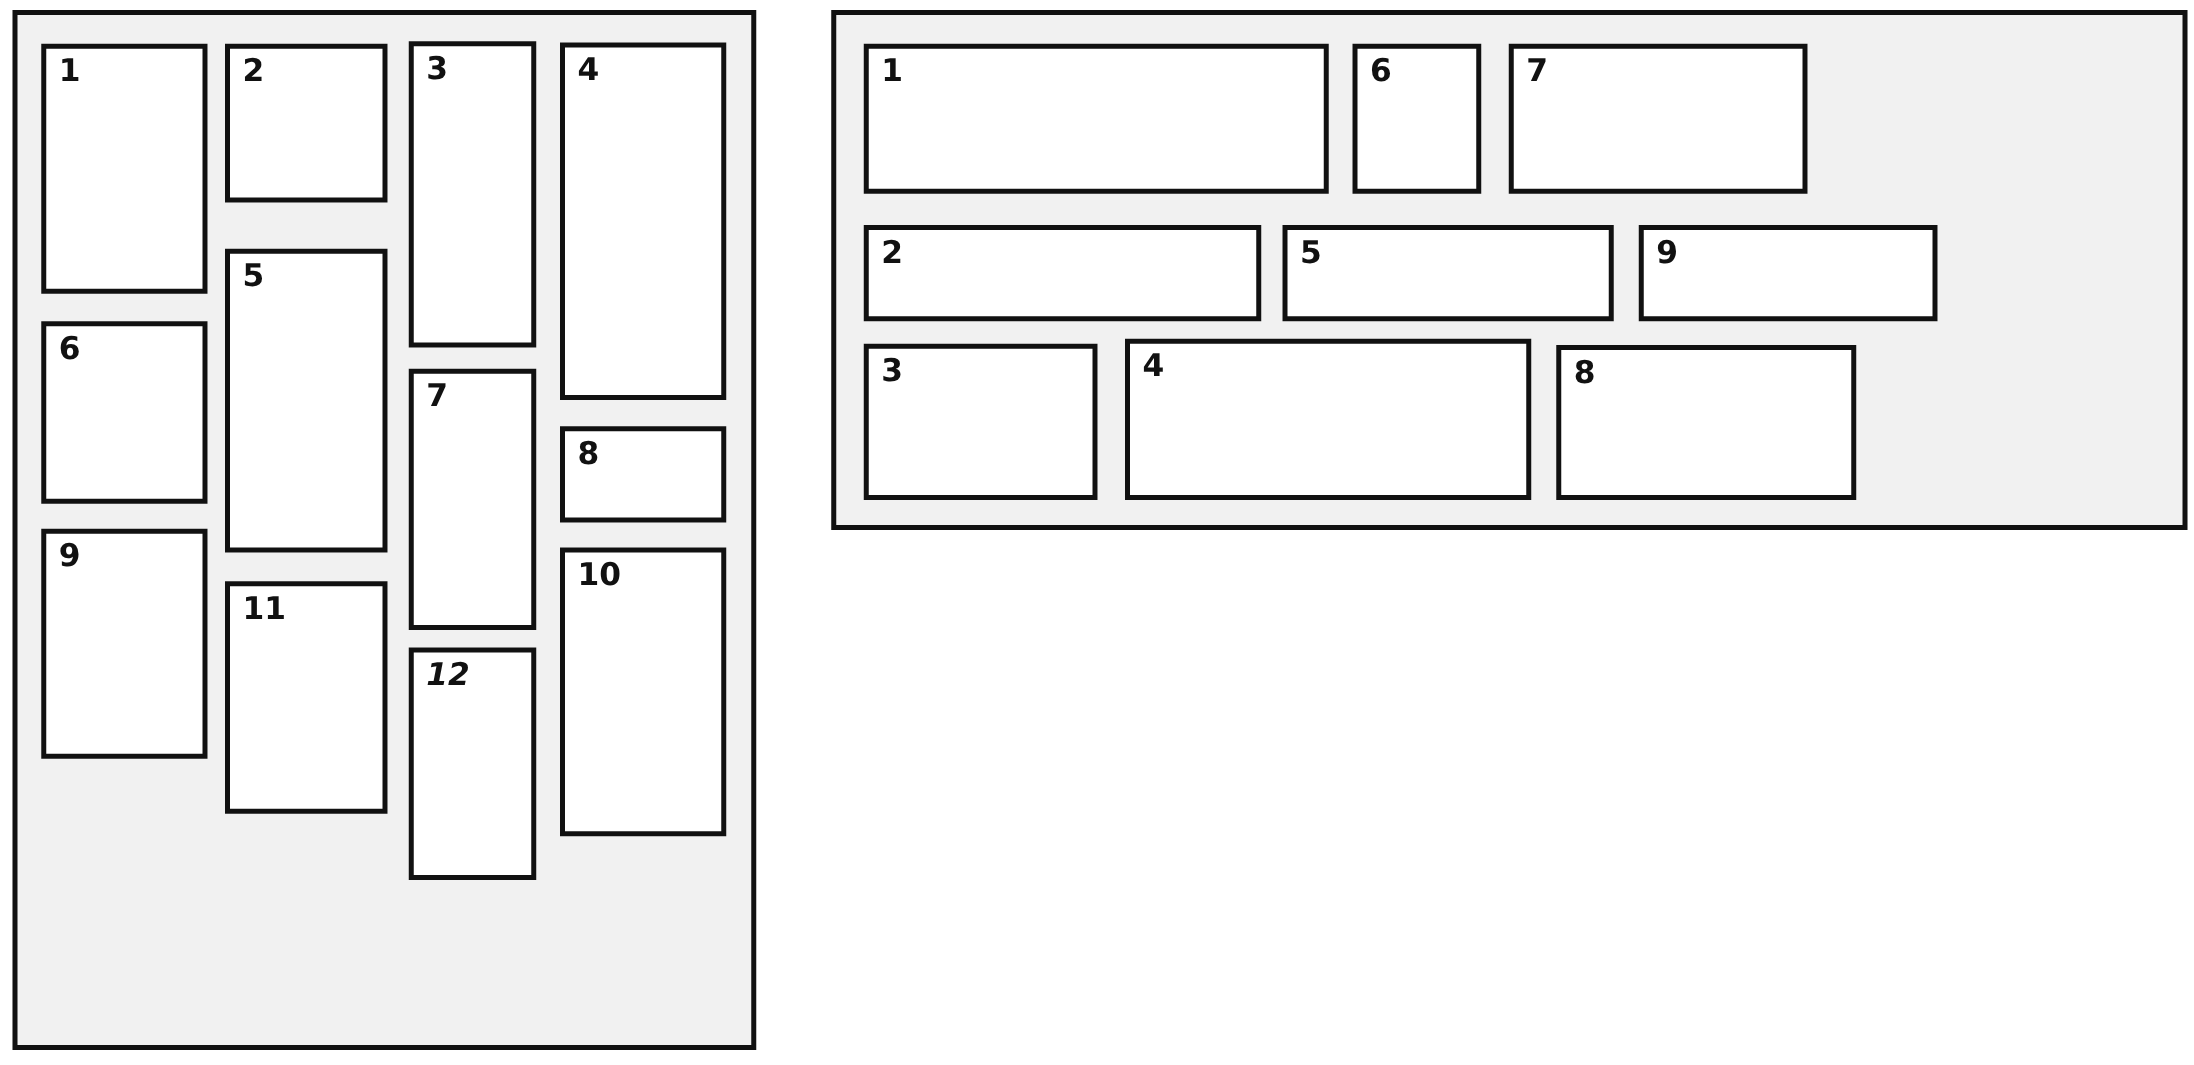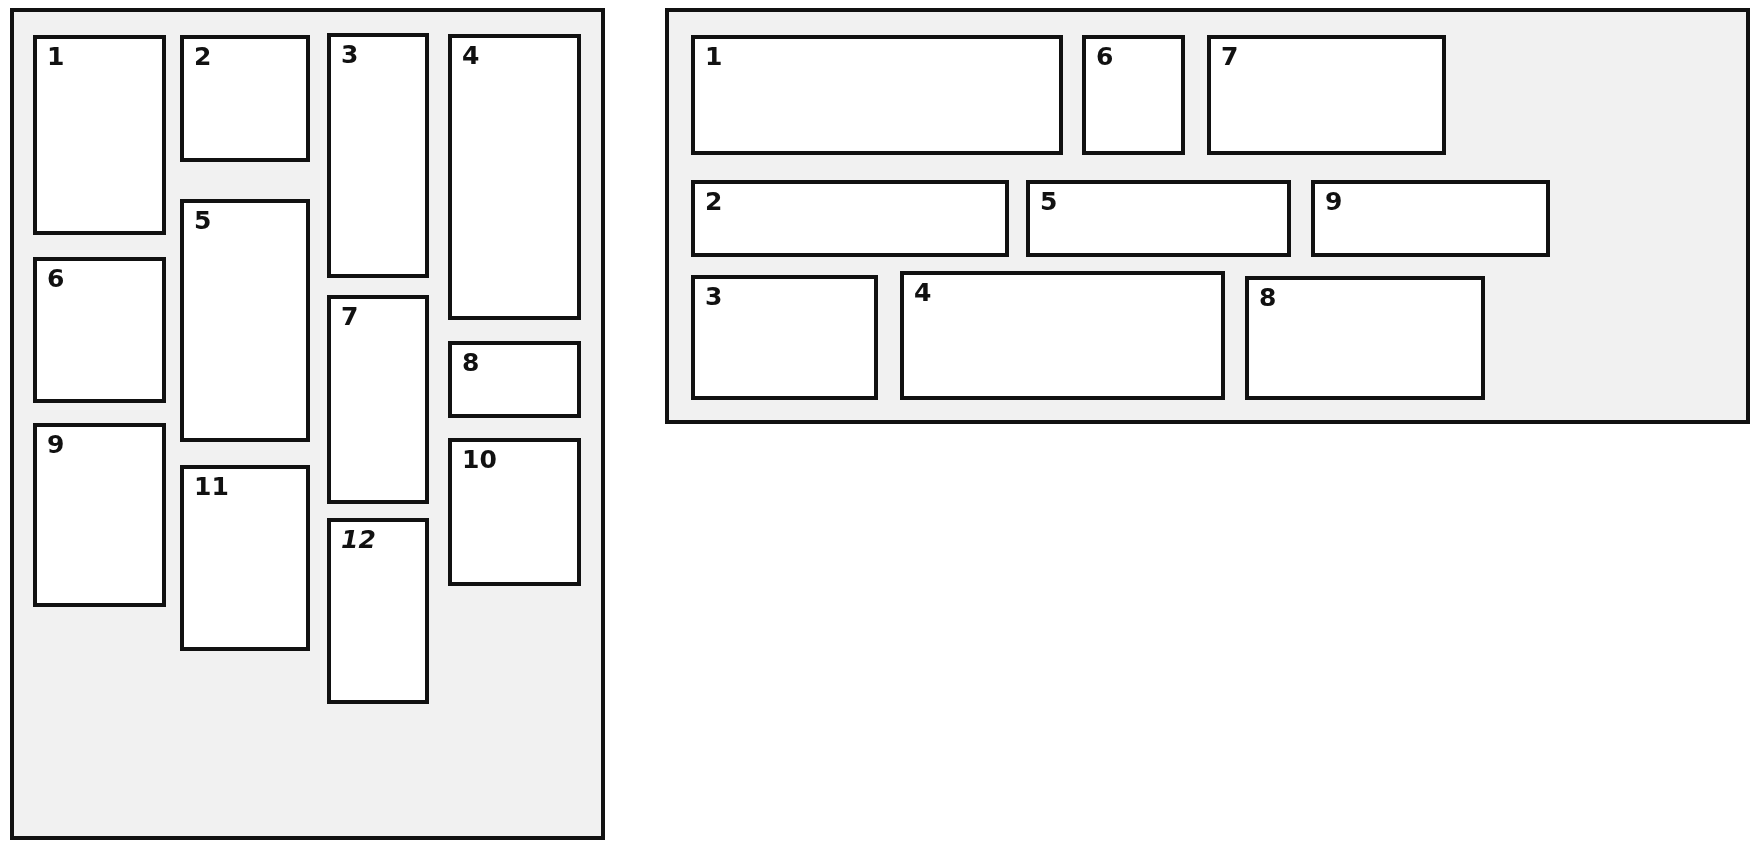--- a/index.html
+++ b/index.html
@@ -75,21 +75,21 @@
       </div>
       <div class="cell" style="left: 313px; top: 506px; width: 102px; height: 186px; background: rgb(255, 255, 255); border-color: rgb(17, 17, 17); border-width: 4px; font-style: italic;">
         <span class="cell-label">12</span>
       </div>
       <div class="cell" style="left: 434px; top: 22px; width: 133px; height: 286px; background: rgb(255, 255, 255); border-color: rgb(17, 17, 17); border-width: 4px;">
         <span class="cell-label">4</span>
       </div>
       <div class="cell" style="left: 434px; top: 329px; width: 133px; height: 77px; background: rgb(255, 255, 255); border-color: rgb(17, 17, 17); border-width: 4px;">
         <span class="cell-label">8</span>
       </div>
-      <div class="cell" style="left: 434px; top: 426px; width: 133px; height: 148px; background: rgb(255, 255, 255); border-color: rgb(17, 17, 17); border-width: 4px;">
+      <div class="cell" style="left: 434px; top: 426px; width: 133px; height: 231px; background: rgb(255, 255, 255); border-color: rgb(17, 17, 17); border-width: 4px;">
         <span class="cell-label">10</span>
       </div>
     </div>
     <div class="panel" style="left: 665px; top: 8px; width: 1085px; height: 416px; background: rgb(241, 241, 241); border-color: rgb(17, 17, 17); border-width: 4px;">
       <div class="cell" style="left: 22px; top: 23px; width: 372px; height: 120px; background: rgb(255, 255, 255); border-color: rgb(17, 17, 17); border-width: 4px;">
         <span class="cell-label">1</span>
       </div>
       <div class="cell" style="left: 413px; top: 23px; width: 103px; height: 120px; background: rgb(255, 255, 255); border-color: rgb(17, 17, 17); border-width: 4px;">
         <span class="cell-label">6</span>
       </div>

